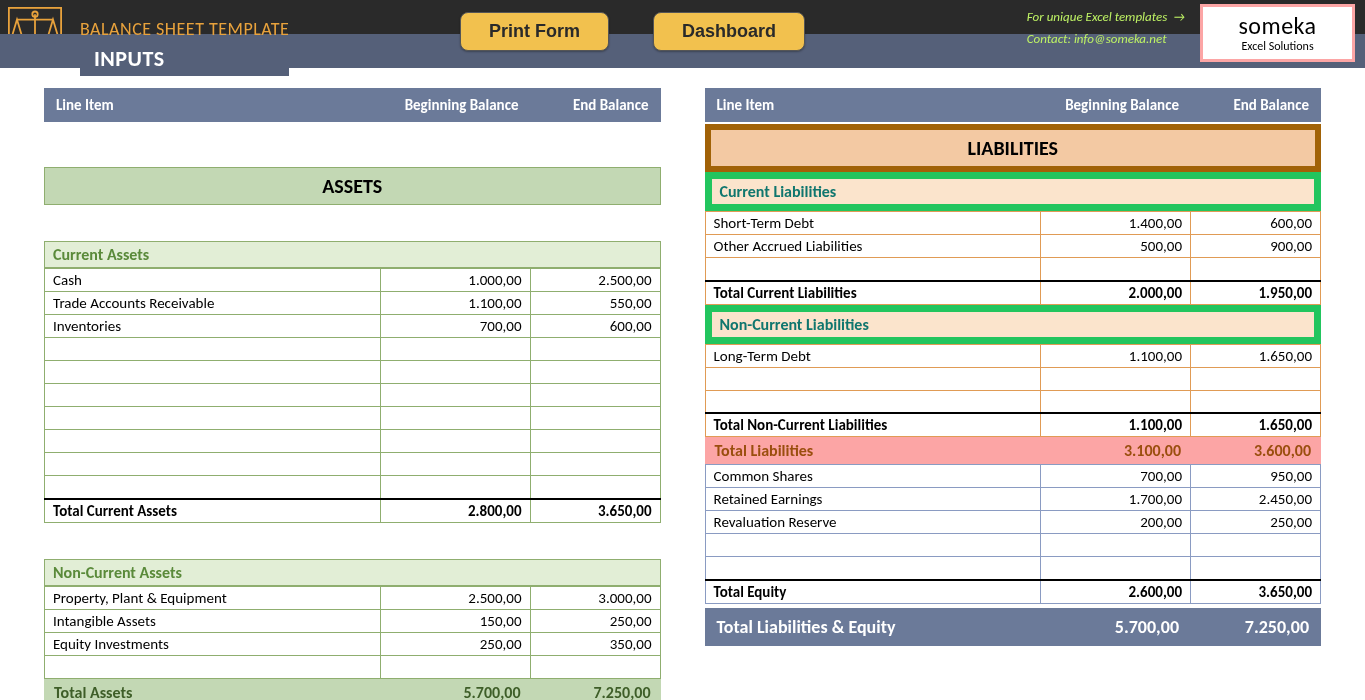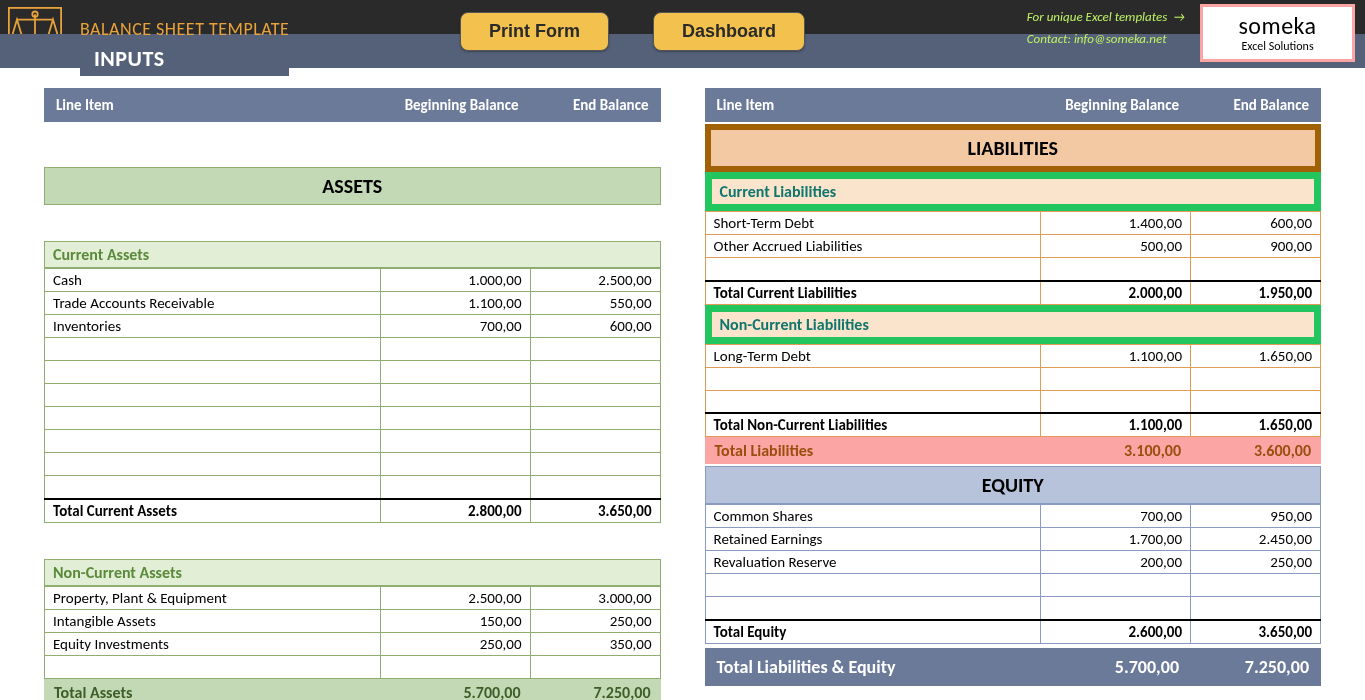--- a/index.html
+++ b/index.html
@@ -357,21 +357,20 @@
             <td class="num">1.100,00</td>
             <td class="num">1.650,00</td>
           </tr>
     </tbody>
       </table>
     <div class="grand-row grand-orange">
       <div class="c1">Total Liabilities</div>
       <div class="c2">3.100,00</div>
       <div class="c3">3.600,00</div>
     </div>
-    <div class="section-header equity-hdr">EQUITY</div>
     <table class="data blue">
       <colgroup>
           <col>
           <col style="width:150px">
           <col style="width:130px">
         </colgroup>
       <tbody>
           <tr>
             <td>Common Shares</td>
             <td class="num">700,00</td>

